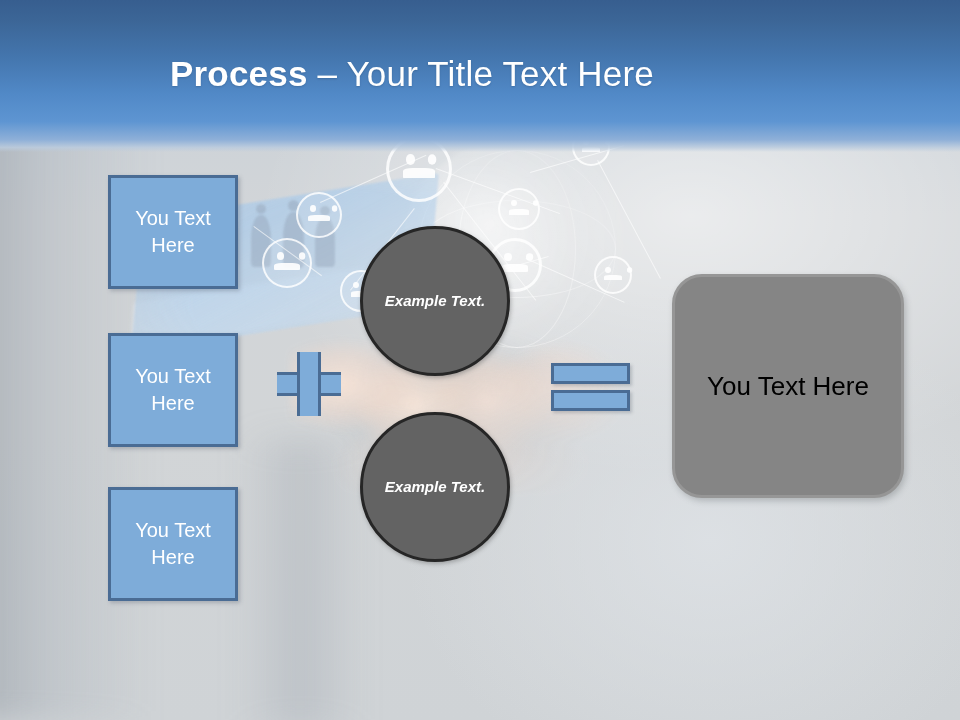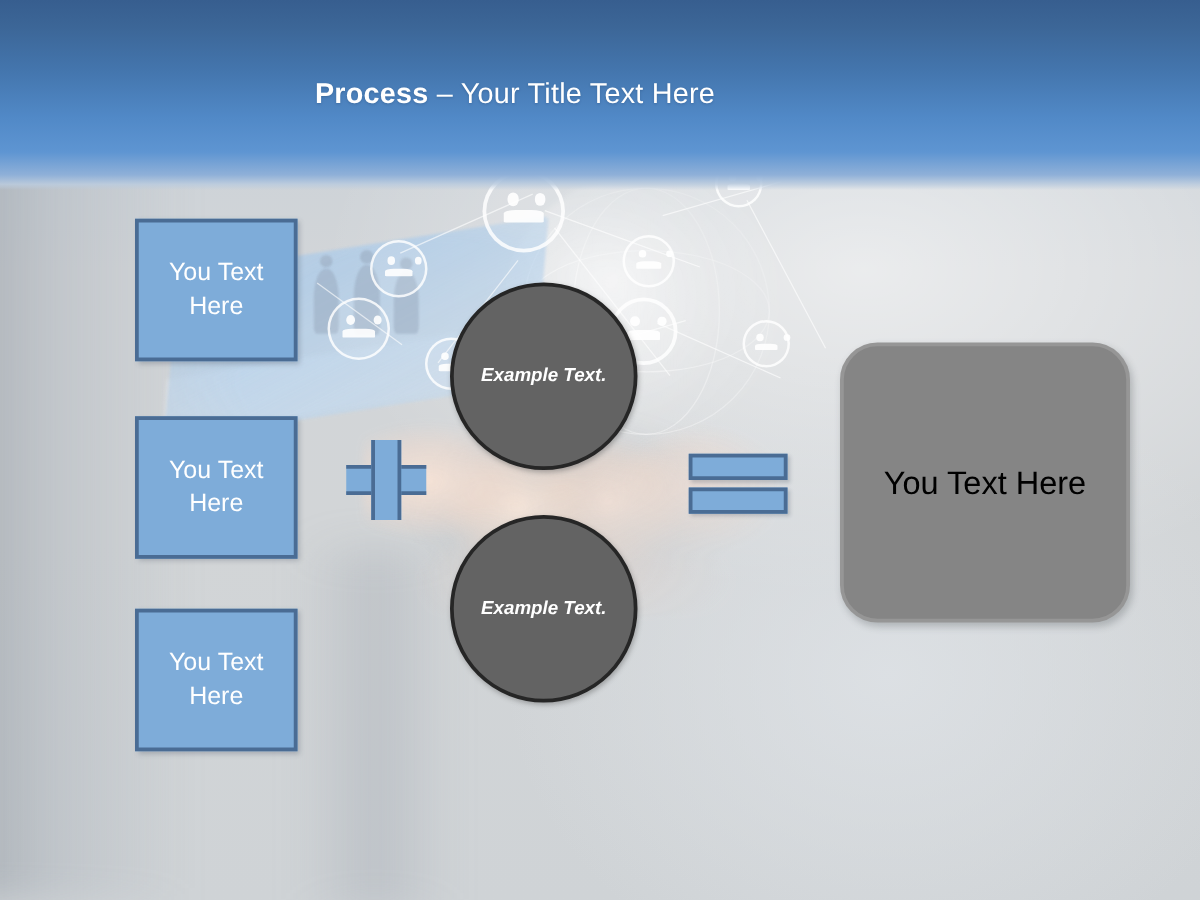--- a/index.html
+++ b/index.html
@@ -191,21 +191,21 @@
       #5e95d2 80%,
       #8fb0d8 92%,
       rgba(186,203,222,0.85) 97%,
       rgba(200,212,226,0.0) 100%);
   }
   .title {
     position: absolute;
     left: 0; top: 52px; width: 824px;
     text-align: center;
     color: #ffffff;
-    font-size: 23px;
+    font-size: 35px;
     line-height: 44px;
     letter-spacing: .2px;
     white-space: nowrap;
     text-shadow: 0 1px 2px rgba(20,40,70,0.22);
   }
   .title .strong { font-weight: 700; }
   .title .light  { font-weight: 400; }
 
   
 

